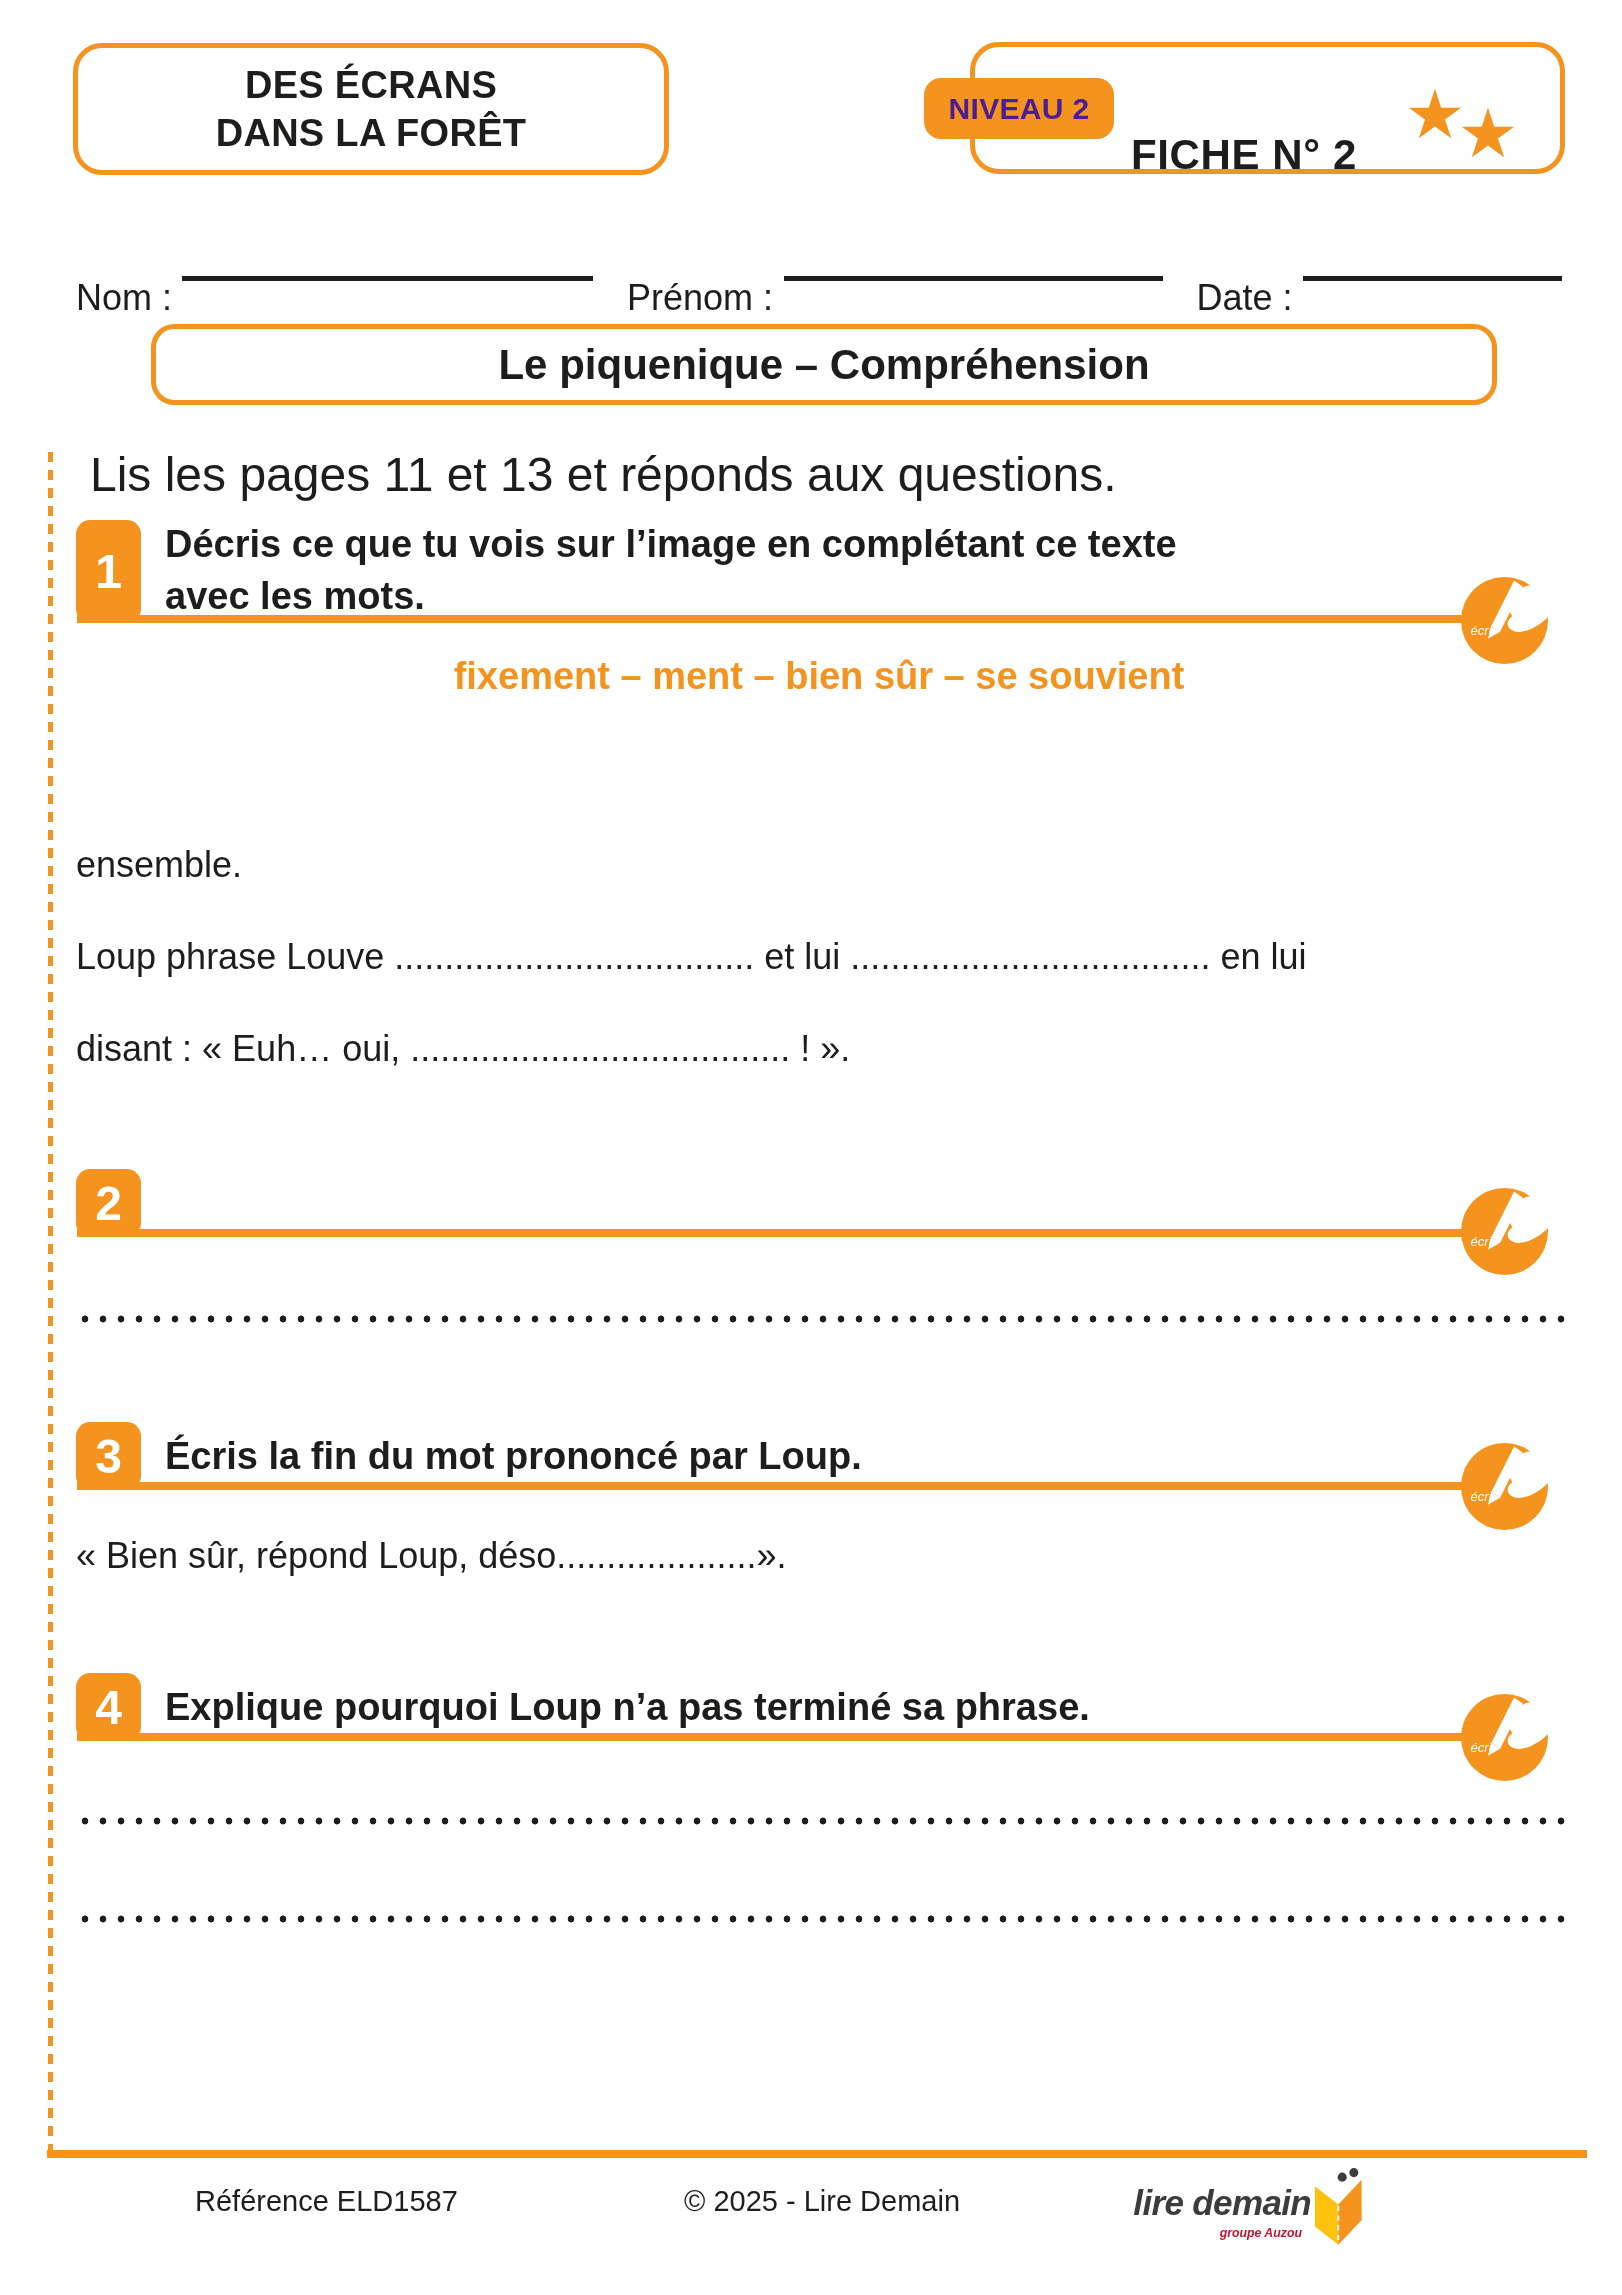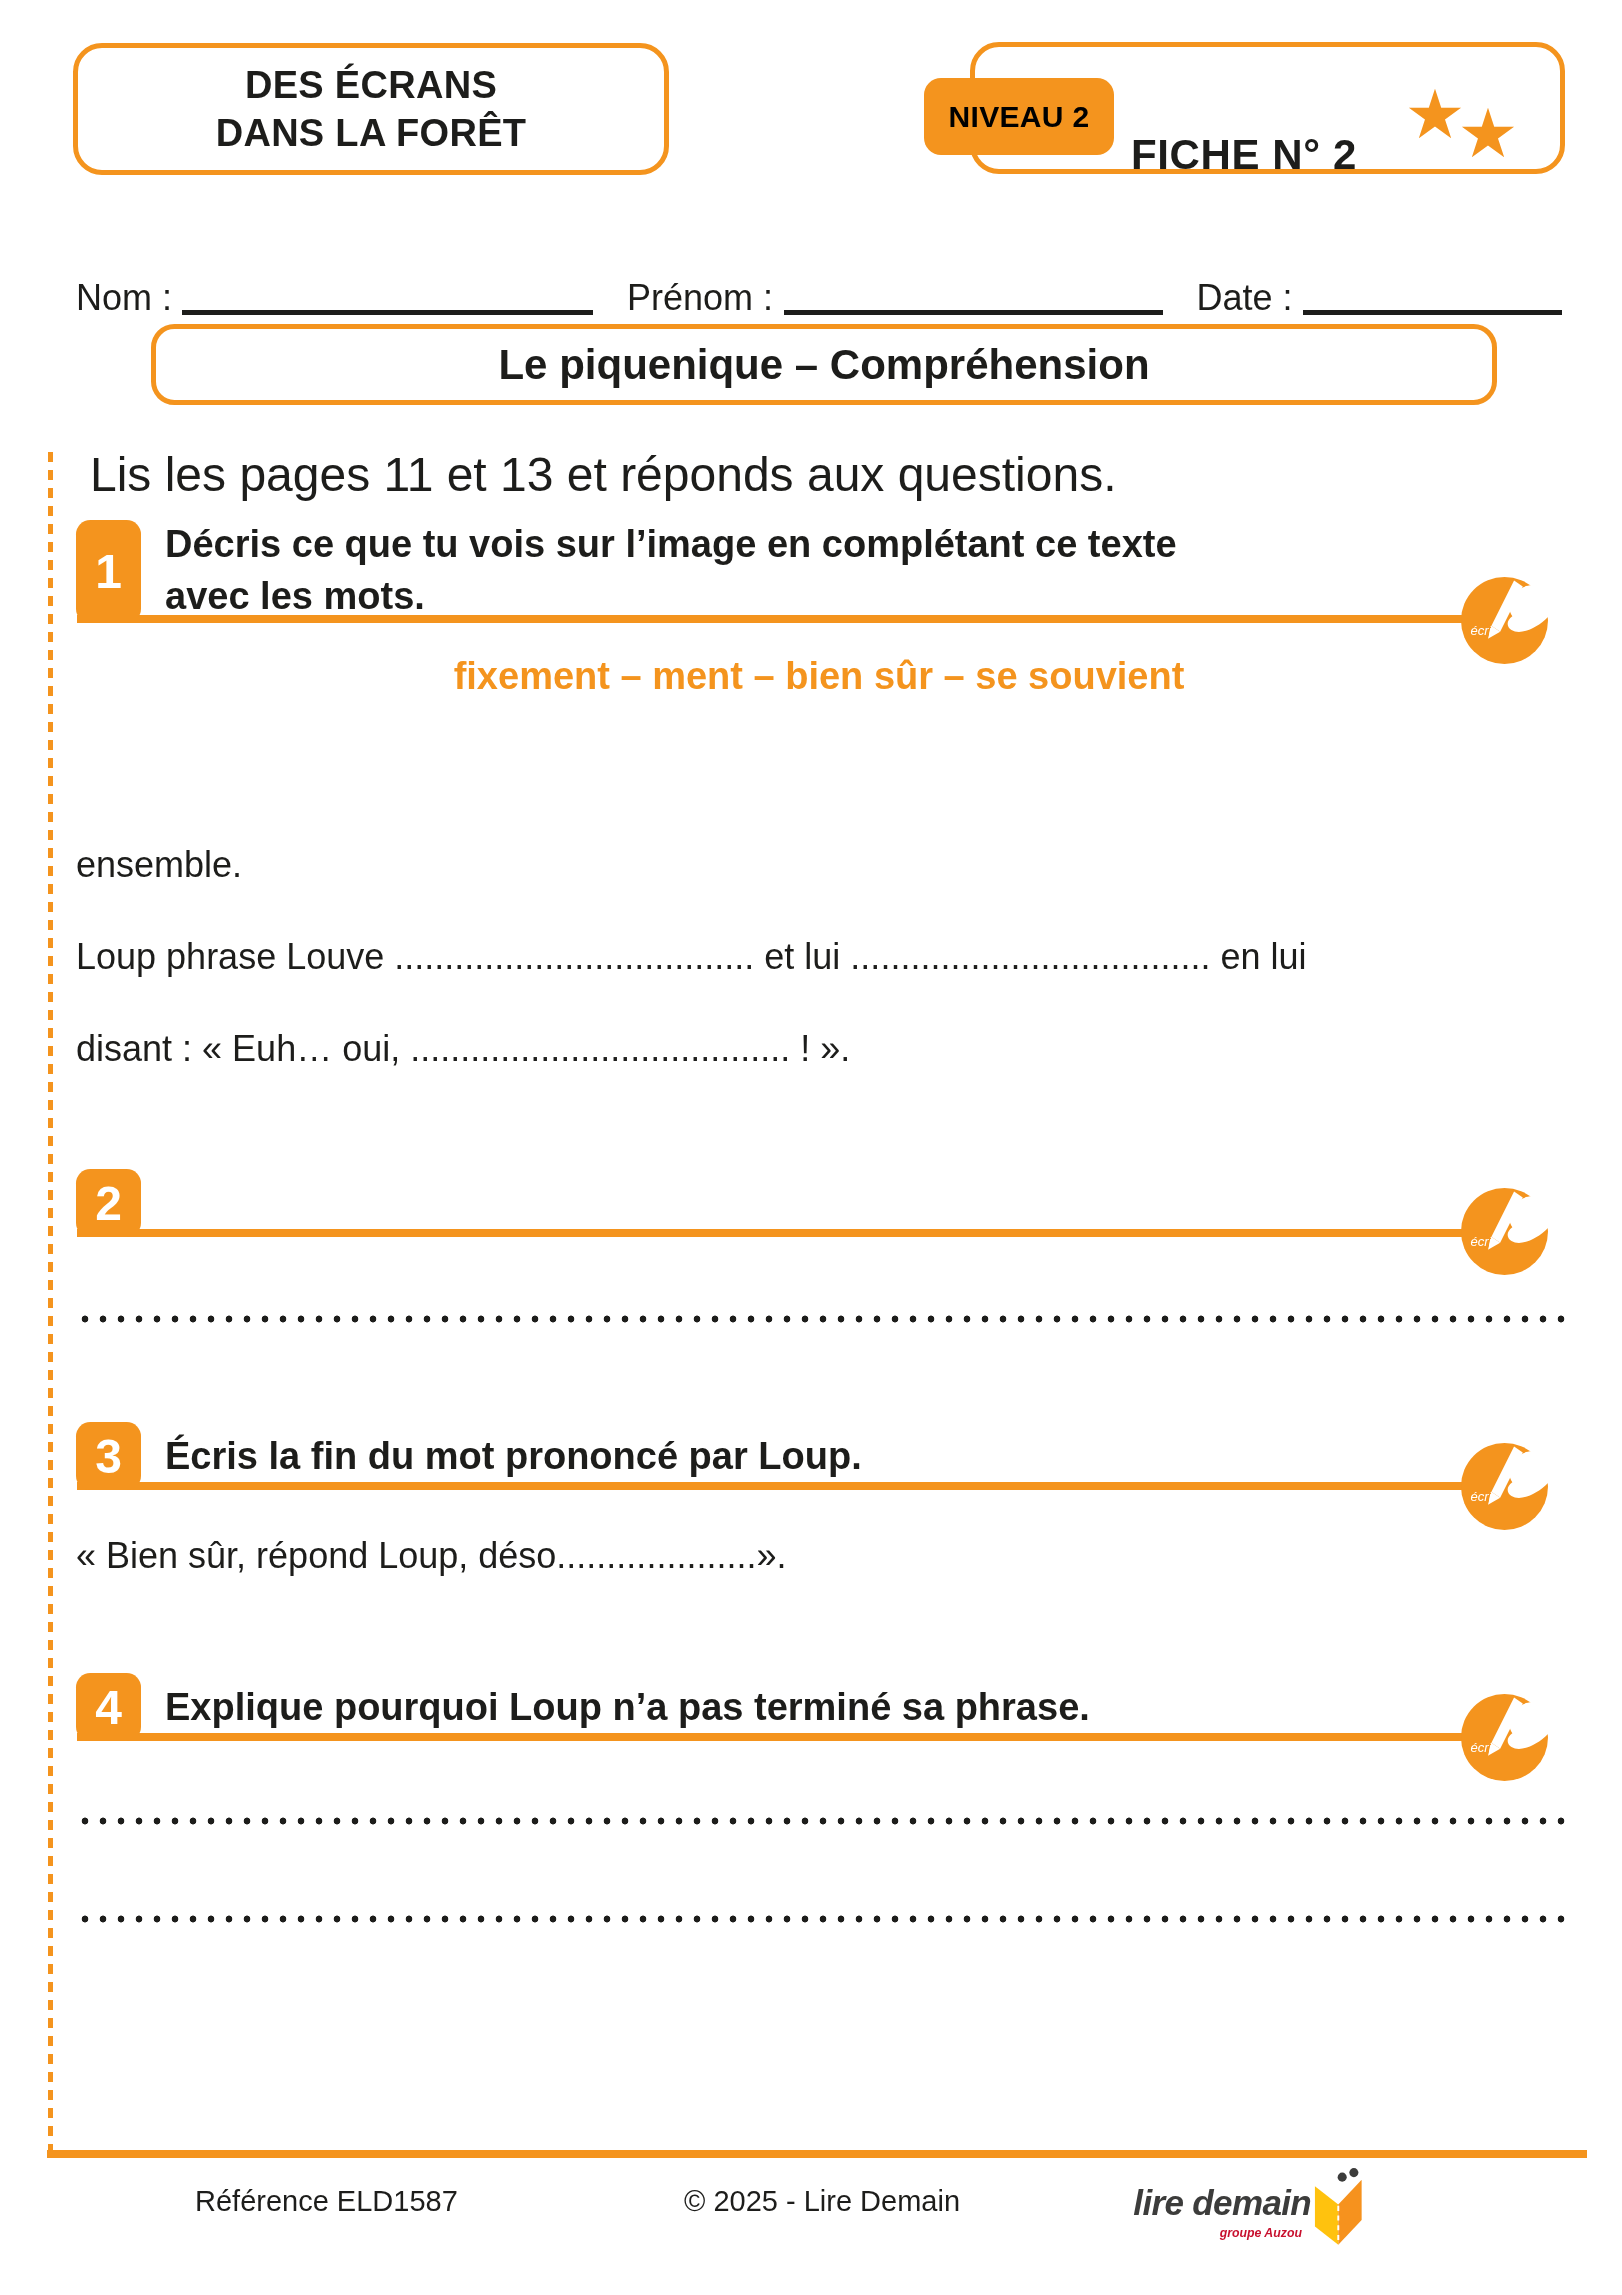--- a/index.html
+++ b/index.html
@@ -12,36 +12,36 @@
     position:absolute;left:73px;top:43px;width:586px;height:122px;
     border:5.2px solid #F4941E;border-radius:29px;
     display:flex;flex-direction:column;align-items:center;justify-content:center;
     font-weight:bold;font-size:38px;line-height:48px;text-align:center;letter-spacing:0.3px;
   }
   .hdr-right{
     position:absolute;left:970px;top:42px;width:585px;height:122px;
     border:5.2px solid #F4941E;border-radius:29px;
   }
   .niveau{
-    position:absolute;left:-51px;top:31px;width:190px;height:77px;background:#F4941E;
-    border-radius:17px;color:#000000;font-weight:bold;font-size:30px;
+    position:absolute;left:-51px;top:31px;width:190px;height:61px;background:#F4941E;
+    border-radius:17px;color:#4c1d95;font-weight:bold;font-size:30px;
     display:flex;align-items:center;justify-content:center;letter-spacing:0.3px;
   }
   .fiche{
     position:absolute;left:162px;top:0;width:214px;height:100%;
     display:flex;align-items:center;justify-content:center;
     font-weight:bold;font-size:42px;letter-spacing:0.6px;white-space:nowrap;margin-top:47px;
   }
   .stars{position:absolute;right:6.5px;top:32.5px;width:149px;height:97px;color:#F4941E;}
   .stars .s1{position:absolute;left:0;top:0;font-size:68px;line-height:68px;}
   .stars .s2{position:absolute;left:53px;top:19.5px;font-size:68px;line-height:68px;}
   
   .id-row{
     position:absolute;left:76px;top:276px;width:1486px;
-    display:flex;align-items:flex-end;font-size:36px;line-height:43px;
+    display:flex;font-size:36px;line-height:43px;
   }
   .id-row .lbl{white-space:nowrap;}
   .id-row .fill{border-bottom:5.8px solid #1D1D1B;margin-left:10.4px;margin-bottom:3.9px;height:0;}
   .f1{flex:1.30;} .f2{flex:1.20;} .f3{flex:0.82;}
   .gap1{width:34px;} .gap2{width:34px;}
   
   .title-box{
     position:absolute;left:151px;top:324px;width:1336px;height:71px;
     border:5.2px solid #F4941E;border-radius:23.4px;
     display:flex;align-items:center;justify-content:center;

